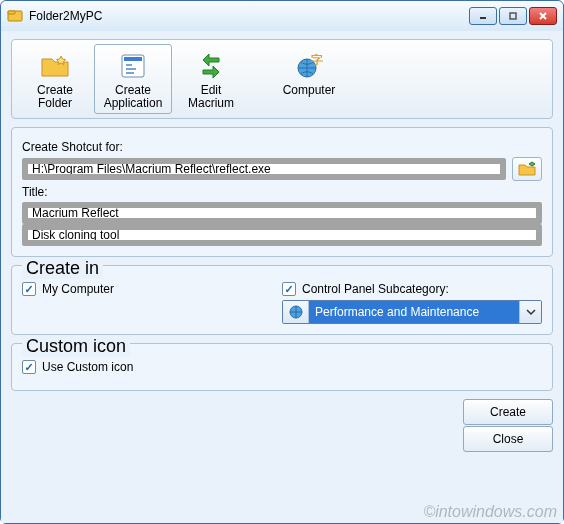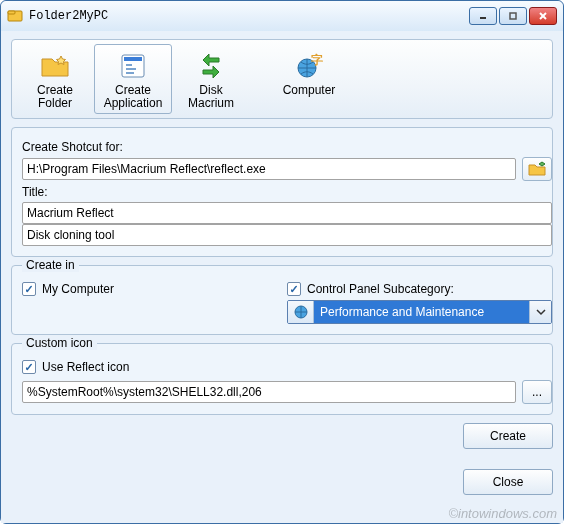--- a/index.html
+++ b/index.html
@@ -25,21 +25,21 @@
 }
 .titlebar {
   height: 30px;
   display: flex;
   align-items: center;
   padding: 0 6px;
   background: linear-gradient(#f7fbff, #d9e9f8);
   border-radius: 6px 6px 0 0;
 }
 .titlebar .app-icon { width:16px; height:16px; margin-right:6px; }
-.titlebar .title { flex:1; color:#000;font-family:Liberation Mono, monospace; }
+.titlebar .title { flex:1; color:#000; }
 .win-controls { display:flex; gap:2px; }
 .win-btn {
   width:28px; height:18px; border:1px solid #3b6ea5; border-radius:3px;
   display:flex; align-items:center; justify-content:center;
   background:linear-gradient(#eaf4ff,#c9def3);
   font-size:11px;
 }
 .win-btn.close { background:linear-gradient(#f08282,#d43c2a); border-color:#8a1b1b; color:#fff;}
 .win-btn svg { display:block; }
 
@@ -72,36 +72,36 @@
   background:linear-gradient(#fff,#e8f0f8);
 }
 .tool-btn .icon { width:32px; height:32px; margin-bottom:2px; }
 .tool-btn span { display:block; }
 
 .group {
   border:1px solid #b0c4d8;
   border-radius:4px;
   background:#eef5fc;
   margin-top:8px;
-  padding:8px 0 10px 10px;
+  padding:8px 10px 10px 10px;
   position:relative;
 }
 .group.with-legend { padding-top:14px; }
 .group-legend {
   position:absolute; top:-8px; left:10px;
   background:#e9f1fa;
   padding:0 4px;
-  font-size:12px;
+  font-size:18px;
 }
 .row-label { margin:4px 0 3px 0; }
 .row-inline { display:flex; align-items:center; gap:6px; }
 input[type=text] {
   width:100%;
   height:22px;
-  border:1px solid #a3a3a3;
+  border:6px solid #a3a3a3;
   background:#fff;
   padding:2px 4px;
   font-family:inherit;
   font-size:12px;
   border-radius:2px;
 }
 .browse-btn, .dots-btn {
   height:24px;
   min-width:30px;
   border:1px solid #9db5cc;
@@ -158,21 +158,21 @@
   min-width:90px; height:26px;
   border:1px solid #8fa9c4;
   border-radius:3px;
   background:linear-gradient(#fefefe,#e2ecf6);
   cursor:pointer;
   font-family:inherit;
   font-size:12px;
 }
 .watermark {
   position:absolute; right:6px; bottom:2px;
-  color:rgba(0,0,0,0.25); font-style:italic; font-size:13px;
+  color:rgba(0,0,0,0.25); font-style:italic; font-size:16px;
   pointer-events:none;
 }
 </style>
 </head>
 <body>
 
 <div class="window">
 
   <div class="titlebar">
     <svg class="app-icon" viewBox="0 0 16 16">
@@ -220,21 +220,21 @@
             <rect x="9" y="22" width="8" height="2" fill="#7aa3d0"></rect>
           </svg>
         <span>Create</span>
         <span>Application</span>
       </div>
       <div class="tool-btn">
         <svg class="icon" viewBox="0 0 32 32">
             <path d="M8 10l6-6v4h10v4H14v4z" fill="#3fae3f" stroke="#2a7a2a"></path>
             <path d="M24 22l-6 6v-4H8v-4h10v-4z" fill="#3fae3f" stroke="#2a7a2a"></path>
           </svg>
-        <span>Disk</span>
+        <span>Edit</span>
         <span>Macrium</span>
       </div>
       <div class="tool-btn" style="margin-left:20px;">
         <svg class="icon" viewBox="0 0 32 32">
             <circle cx="14" cy="18" r="9" fill="#4aa3e0" stroke="#2a6ca0"></circle>
             <path d="M14 9v18M5 18h18M8 12c4 3 8 3 12 0M8 24c4-3 8-3 12 0" stroke="#2a6ca0" fill="none"></path>
             <text x="18" y="14" font-size="12" fill="#e0a030" font-weight="bold">字</text>
           </svg>
         <span>Computer</span>
         <span>&nbsp;</span>
@@ -286,33 +286,27 @@
             </div>
           </div>
         </div>
       </div>
     </div>
 
     <div class="group with-legend">
       <div class="group-legend">Custom icon</div>
       <div class="checkbox-row" style="margin-bottom:6px;">
         <div class="checkbox">✓</div>
-        <span>Use Reflect icon</span>
-      </div>
-      <div class="row-inline">
-        <input type="text" value="%SystemRoot%\system32\SHELL32.dll,206" style="">
-        <div class="dots-btn">
-            <span>...</span>
-          </div>
+        <span>Use Custom icon</span>
       </div>
     </div>
 
     <div class="button-row">
       <button class="push-btn">Create</button>
     </div>
-    <div class="button-row" style="margin-top:20px;">
+    <div class="button-row" style="margin-top:1px;">
       <button class="push-btn">Close</button>
     </div>
 
   </div>
 
   <div class="watermark">©intowindows.com</div>
 </div>
 
 </body></html>

